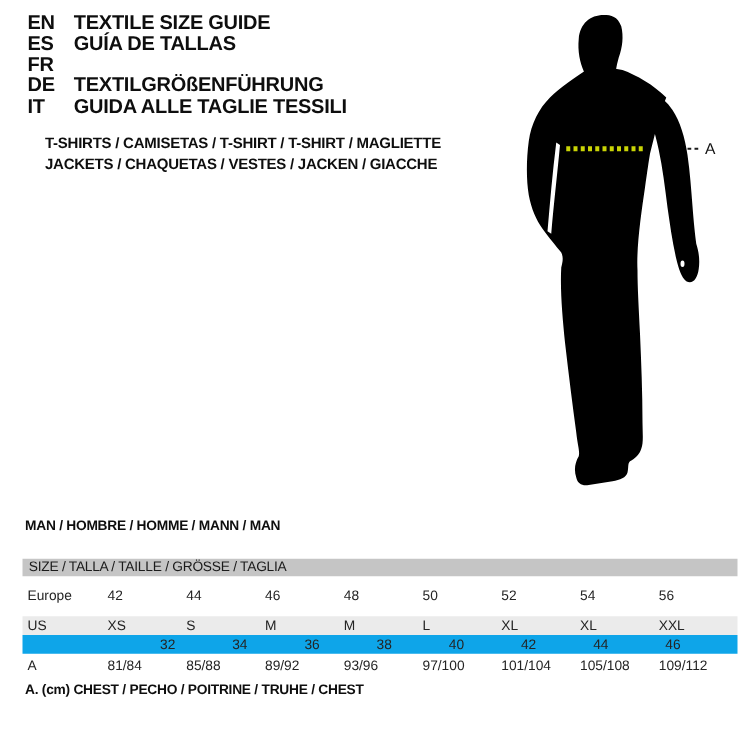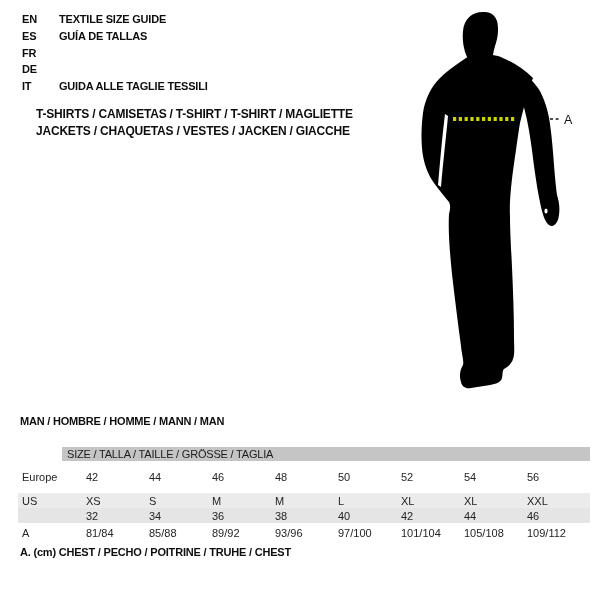--- a/index.html
+++ b/index.html
@@ -7,42 +7,42 @@
     width:600px; height:600px; position:relative; overflow:hidden;
     background:#ffffff;
     font-family:"Liberation Sans", sans-serif;
     color:#111;
   }
   .abs { position:absolute; }
 
   
   .langs { left:22px; top:11px; }
   .lang-row { display:flex; height:16.7px; align-items:center;
-              font-weight:bold; font-size:11px; letter-spacing:-0.2px; color:#0e0e0e; }
+              font-weight:bold; font-size:16px; letter-spacing:-0.2px; color:#0e0e0e; }
   .lang-code { width:37px; }
 
   
   .categories { left:36px; top:106px; font-weight:bold; font-size:12px;
                 line-height:17px; letter-spacing:-0.2px; color:#0e0e0e; }
 
   
   .figure { left:388px; top:2px; width:200px; height:400px; }
 
   
   .section-title { left:20px; top:415px; font-weight:bold; font-size:11px;
                    letter-spacing:-0.2px; color:#0e0e0e; }
 
   
   .size-table { left:18px; top:447px; width:572px; font-size:11px; color:#242424; }
   .t-header { background:#c5c5c5; height:14px; line-height:14px;
-              padding-left:5px; color:#1b1b1b; letter-spacing:-0.2px;margin-left:44px; }
+              padding-left:5px; color:#1b1b1b; letter-spacing:-0.2px; }
   .t-row { display:grid; grid-template-columns:68px repeat(8, 1fr); align-items:center; }
   .t-row.r0 { height:32px; }
   .t-row.r1 { height:15px; background:#ebebeb; }
-  .t-row.r2 { height:15px; background:#e5e5e5; }
+  .t-row.r2 { height:15px; background:#0ea5e9;padding-left:42px; }
   .t-row.r3 { height:19px; }
   .t-label { padding-left:4px; text-align:left; }
   .t-cell { }
 
   
   .footnote { left:20px; top:546px; font-weight:bold; font-size:11px;
               letter-spacing:-0.2px; color:#0e0e0e; }
 
   svg text { font-family:"Liberation Sans", sans-serif; }
 </style>
@@ -56,20 +56,21 @@
   </div>
   <div class="lang-row">
     <span class="lang-code">ES</span>
     <span>GUÍA DE TALLAS</span>
   </div>
   <div class="lang-row">
     <span class="lang-code">FR</span>
   </div>
   <div class="lang-row">
     <span class="lang-code">DE</span>
+    <span>TEXTILGRÖßENFÜHRUNG</span>
   </div>
   <div class="lang-row">
     <span class="lang-code">IT</span>
     <span>GUIDA ALLE TAGLIE TESSILI</span>
   </div>
 </div>
 
 <div class="abs categories">
   <div>T-SHIRTS / CAMISETAS / T-SHIRT / T-SHIRT / MAGLIETTE</div>
   <div>JACKETS / CHAQUETAS / VESTES / JACKEN / GIACCHE</div>

